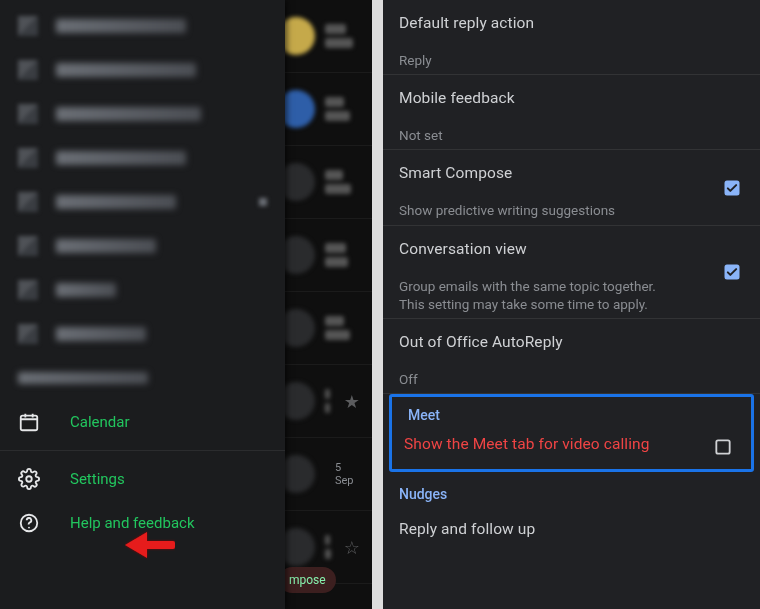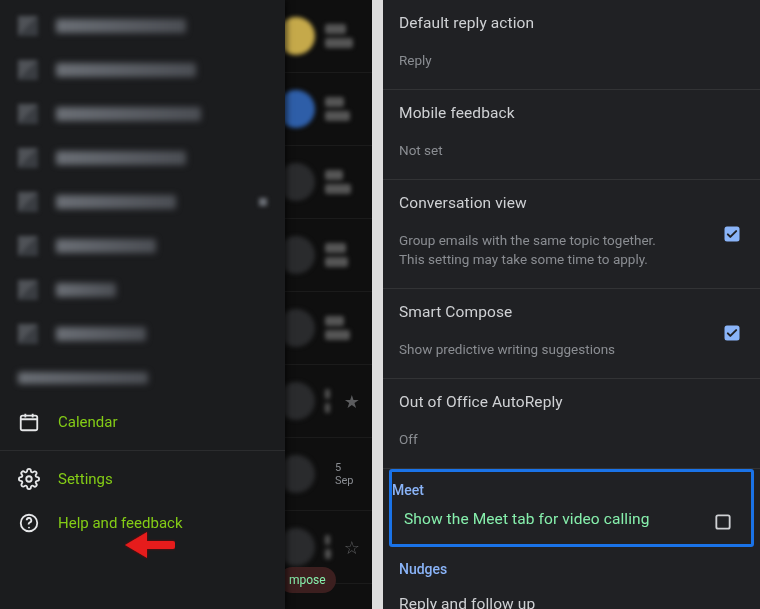--- a/index.html
+++ b/index.html
@@ -29,22 +29,22 @@
     width:20px;height:20px;flex:0 0 20px;
     background:linear-gradient(135deg,#4f5257 0 50%,#3a3d42 50% 100%);
     filter:blur(2px);
   }
   .blur-text{
     height:14px;border-radius:2px;
     background:linear-gradient(90deg,#6b6f76,#4b4e54);
     filter:blur(3px);
   }
   .drawer-item{
-    display:flex;align-items:center;gap:18px;
-    height:44px;padding:0 18px;color:#84cc16;
+    display:flex;align-items:center;gap:30px;
+    height:44px;padding:0 18px;color:#22c55e;
     font-size:15px;cursor:pointer;
   }
   .drawer-item .ic{width:22px;height:22px;flex:0 0 22px;color:#e6e7e9}
   .drawer-item .ic svg{width:22px;height:22px;display:block}
   .drawer-sep{height:1px;background:#2b2c2e;margin:6px 0}
 
   
   .arrow{position:absolute;left:125px;top:530px;z-index:8;pointer-events:none}
 
   
@@ -59,42 +59,42 @@
   .av{width:38px;height:38px;border-radius:50%;background:#2a2b2d;flex:0 0 38px;filter:blur(2px)}
   .av.y{background:#c5a94a}
   .av.b{background:#2e5ea8}
   .txtcol{flex:1;filter:blur(2px)}
   .ln{height:10px;background:#555;border-radius:2px;margin:4px 0}
   .star{color:#5b5c5e;font-size:18px}
 
   
   .right{right:0;width:377px;background:#202124;overflow:hidden}
   .setting{
-    padding:14px 16px 20px;
+    padding:14px 16px 5px;
     border-bottom:1px solid #323335;
     position:relative;
   }
   .setting.noborder{border-bottom:none}
   .s-title{color:#cfd1d4;font-size:15.5px;letter-spacing:.1px}
   .s-sub{color:#8a8d92;font-size:13.5px;margin-top:19px;line-height:1.35;max-width:280px}
   .cb{position:absolute;right:18px;top:50%;transform:translateY(-50%)}
   .cb svg{width:20px;height:20px;display:block}
   .cb.checked svg{color:#8ab4f8}
   .cb.empty svg{color:#cfd1d4}
 
   .section-head{
     padding:12px 16px 4px;
     color:#8ab4f8;font-size:14px;font-weight:500;
   }
   .highlight-box{
     border:3px solid #1a73e8;border-radius:3px;
     margin:0 6px;padding:4px 0 0;
   }
   .highlight-box .setting{border-bottom:none;padding:10px 12px 16px}
-  .highlight-box .section-head{padding:6px 0 2px}
+  .highlight-box .section-head{padding:6px 16px 2px}
 </style>
 </head>
 <body>
 
 <div class="panel left">
   <div class="inbox-bg">
     <div class="inbox-row">
         <div class="av y"></div>
         <div class="txtcol">
           <div class="ln" style="width:60%"></div>
@@ -247,51 +247,51 @@
     <div class="s-title">Default reply action</div>
     <div class="s-sub">Reply</div>
   </div>
 
   <div class="setting">
     <div class="s-title">Mobile feedback</div>
     <div class="s-sub">Not set</div>
   </div>
 
   <div class="setting">
+    <div class="s-title">Smart Compose</div>
+    <div class="s-sub">Show predictive writing suggestions</div>
+    <span class="cb checked">
+      <svg viewBox="0 0 24 24" fill="currentColor">
+          <rect x="3" y="3" width="18" height="18" rx="3"></rect>
+          <path d="M7 12.5l3 3 7-7" stroke="#202124" stroke-width="2.4" fill="none" stroke-linecap="round" stroke-linejoin="round"></path>
+        </svg>
+    </span>
+  </div>
+
+  <div class="setting">
     <div class="s-title">Conversation view</div>
     <div class="s-sub">Group emails with the same topic together. This setting may take some time to apply.</div>
     <span class="cb checked">
       <svg viewBox="0 0 24 24" fill="currentColor">
           <rect x="3" y="3" width="18" height="18" rx="3"></rect>
           <path d="M7 12.5l3 3 7-7" stroke="#202124" stroke-width="2.4" fill="none" stroke-linecap="round" stroke-linejoin="round"></path>
         </svg>
     </span>
   </div>
 
-  <div class="setting">
-    <div class="s-title">Smart Compose</div>
-    <div class="s-sub">Show predictive writing suggestions</div>
-    <span class="cb checked">
-      <svg viewBox="0 0 24 24" fill="currentColor">
-          <rect x="3" y="3" width="18" height="18" rx="3"></rect>
-          <path d="M7 12.5l3 3 7-7" stroke="#202124" stroke-width="2.4" fill="none" stroke-linecap="round" stroke-linejoin="round"></path>
-        </svg>
-    </span>
-  </div>
-
 
   <div class="setting">
     <div class="s-title">Out of Office AutoReply</div>
     <div class="s-sub">Off</div>
   </div>
 
   <div class="highlight-box">
     <div class="section-head">Meet</div>
     <div class="setting">
-      <div class="s-title" style="color:#86efac">Show the Meet tab for video calling</div>
+      <div class="s-title" style="color:#ef4444">Show the Meet tab for video calling</div>
       <span class="cb empty">
         <svg viewBox="0 0 24 24" fill="none" stroke="currentColor" stroke-width="2.2">
             <rect x="4" y="4" width="16" height="16" rx="2"></rect>
           </svg>
       </span>
     </div>
   </div>
 
   <div class="section-head" style="padding-top:14px">Nudges</div>
   <div class="setting noborder">

